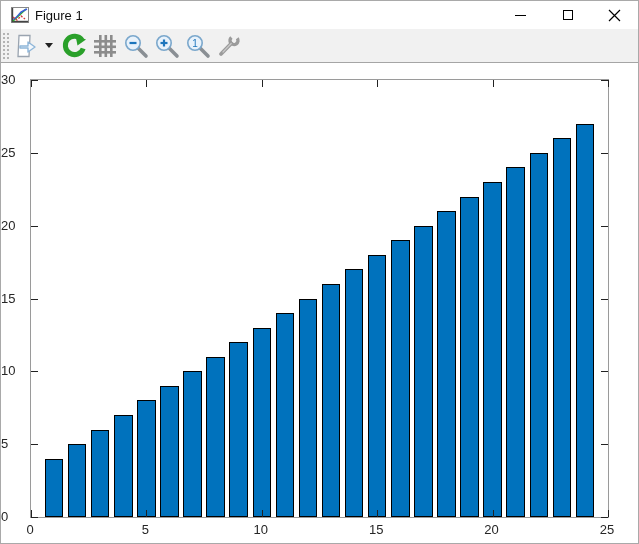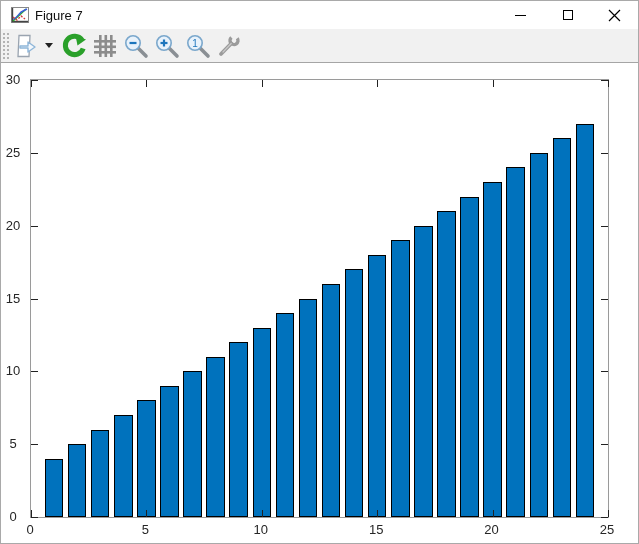--- a/index.html
+++ b/index.html
@@ -38,39 +38,39 @@
     position:absolute; left:29px; top:78px; width:579px; height:439px;
     border:1px solid #9a9a9a; background:#ffffff;
   }
   .bar { position:absolute; bottom:0; border:1px solid #000; }
   .tick { position:absolute; background:#222222; }
   .x-tick-label {
     position:absolute; top:521px; width:40px; text-align:center;
     font-size:13px; color:#262626;
   }
   .y-tick-label {
-    position:absolute; left:0; width:24px; text-align:center;
+    position:absolute; left:0; width:24px; text-align:left;
     font-size:13px; color:#262626; line-height:13px;
   }
 </style>
 </head>
 <body>
 
 <div class="window">
 
   <div class="titlebar">
     <svg class="app-icon" viewBox="0 0 18 16">
       <rect x="0.5" y="0.5" width="17" height="15" fill="#ffffff" stroke="#888888"></rect>
       <path d="M1.5 15 L1.5 1" stroke="#444444" stroke-width="1.4" fill="none"></path>
       <path d="M1 14.5 L17 14.5" stroke="#444444" stroke-width="1.4" fill="none"></path>
       <path d="M2 14 L15 2" stroke="#2bab2b" stroke-width="1.6" fill="none"></path>
       <path d="M2 12 C6 12 8 5 12 4 L16 2" stroke="#3a5bd9" stroke-width="1.4" fill="none"></path>
       <path d="M2 10 L6 13 L10 9 L14 12" stroke="#d23b3b" stroke-width="1.4" stroke-dasharray="2 1.5" fill="none"></path>
     </svg>
-    <span class="title-text">Figure 7</span>
+    <span class="title-text">Figure 1</span>
     <div class="win-controls">
       <div class="win-btn">
         <span class="glyph-min"></span>
       </div>
       <div class="win-btn">
         <span class="glyph-max"></span>
       </div>
       <div class="win-btn">
         <svg width="13" height="13" viewBox="0 0 13 13">
           <path d="M1 1 L12 12 M12 1 L1 12" stroke="#000000" stroke-width="1.2" fill="none"></path>

